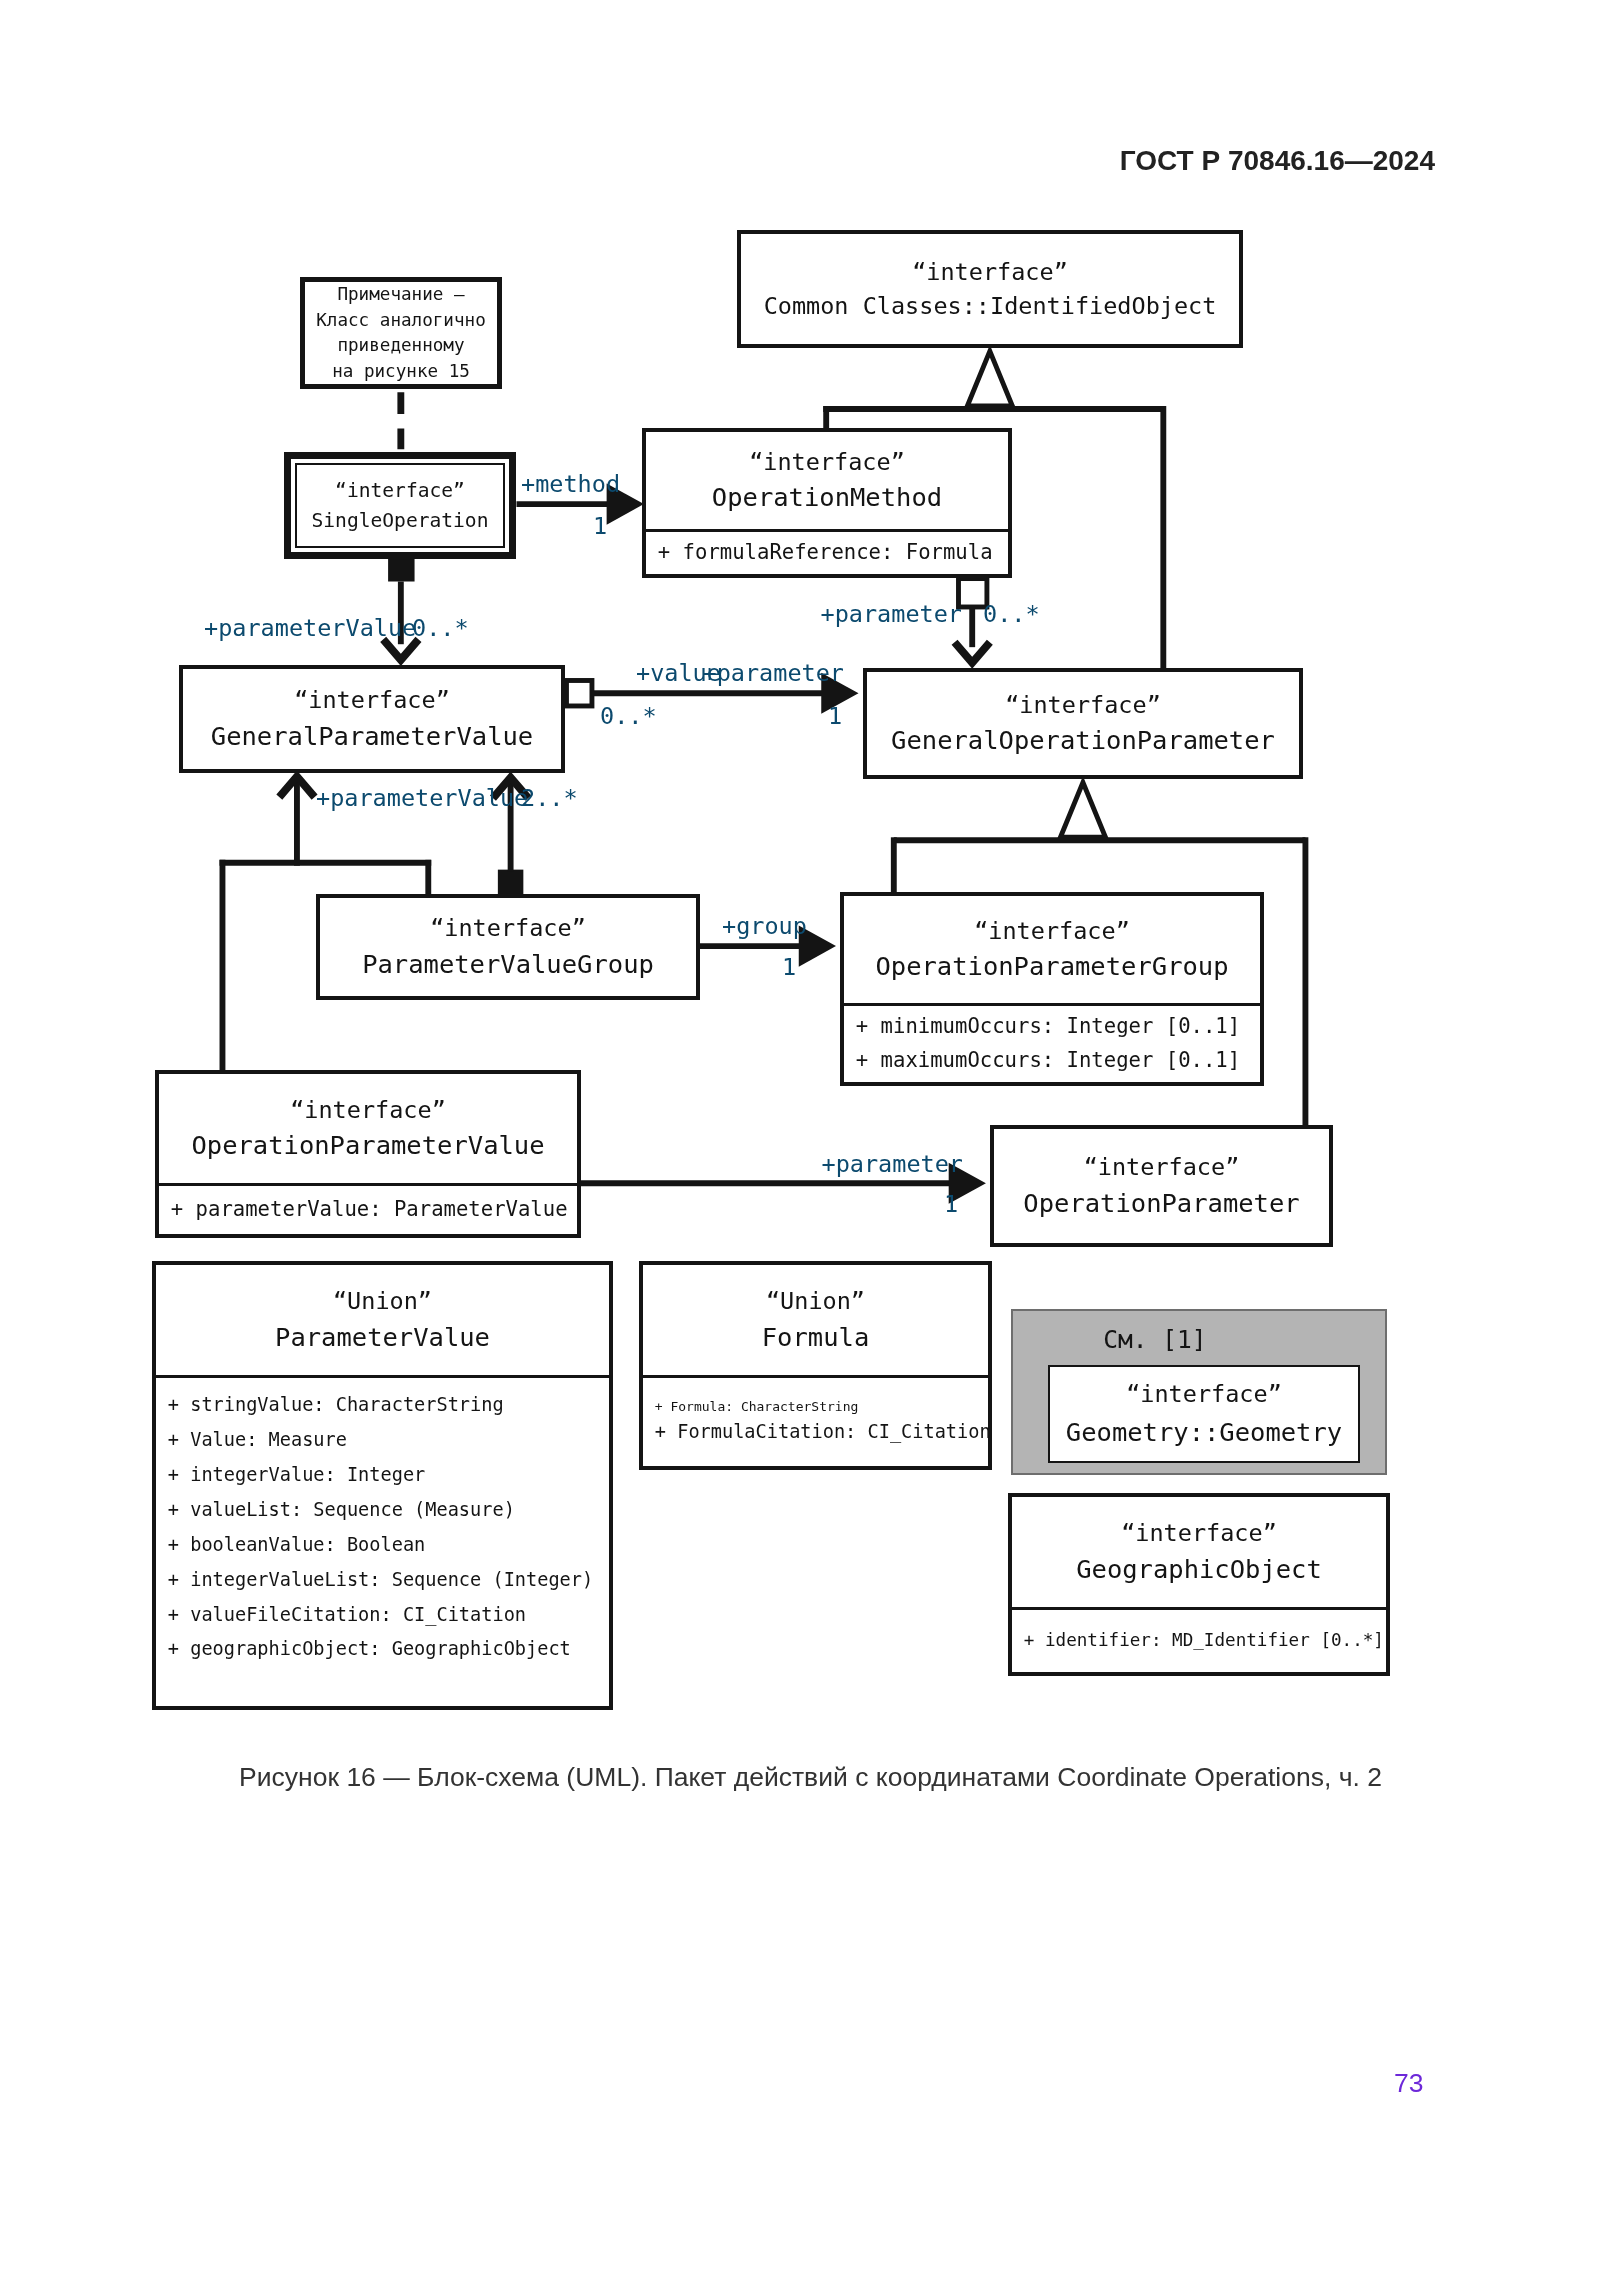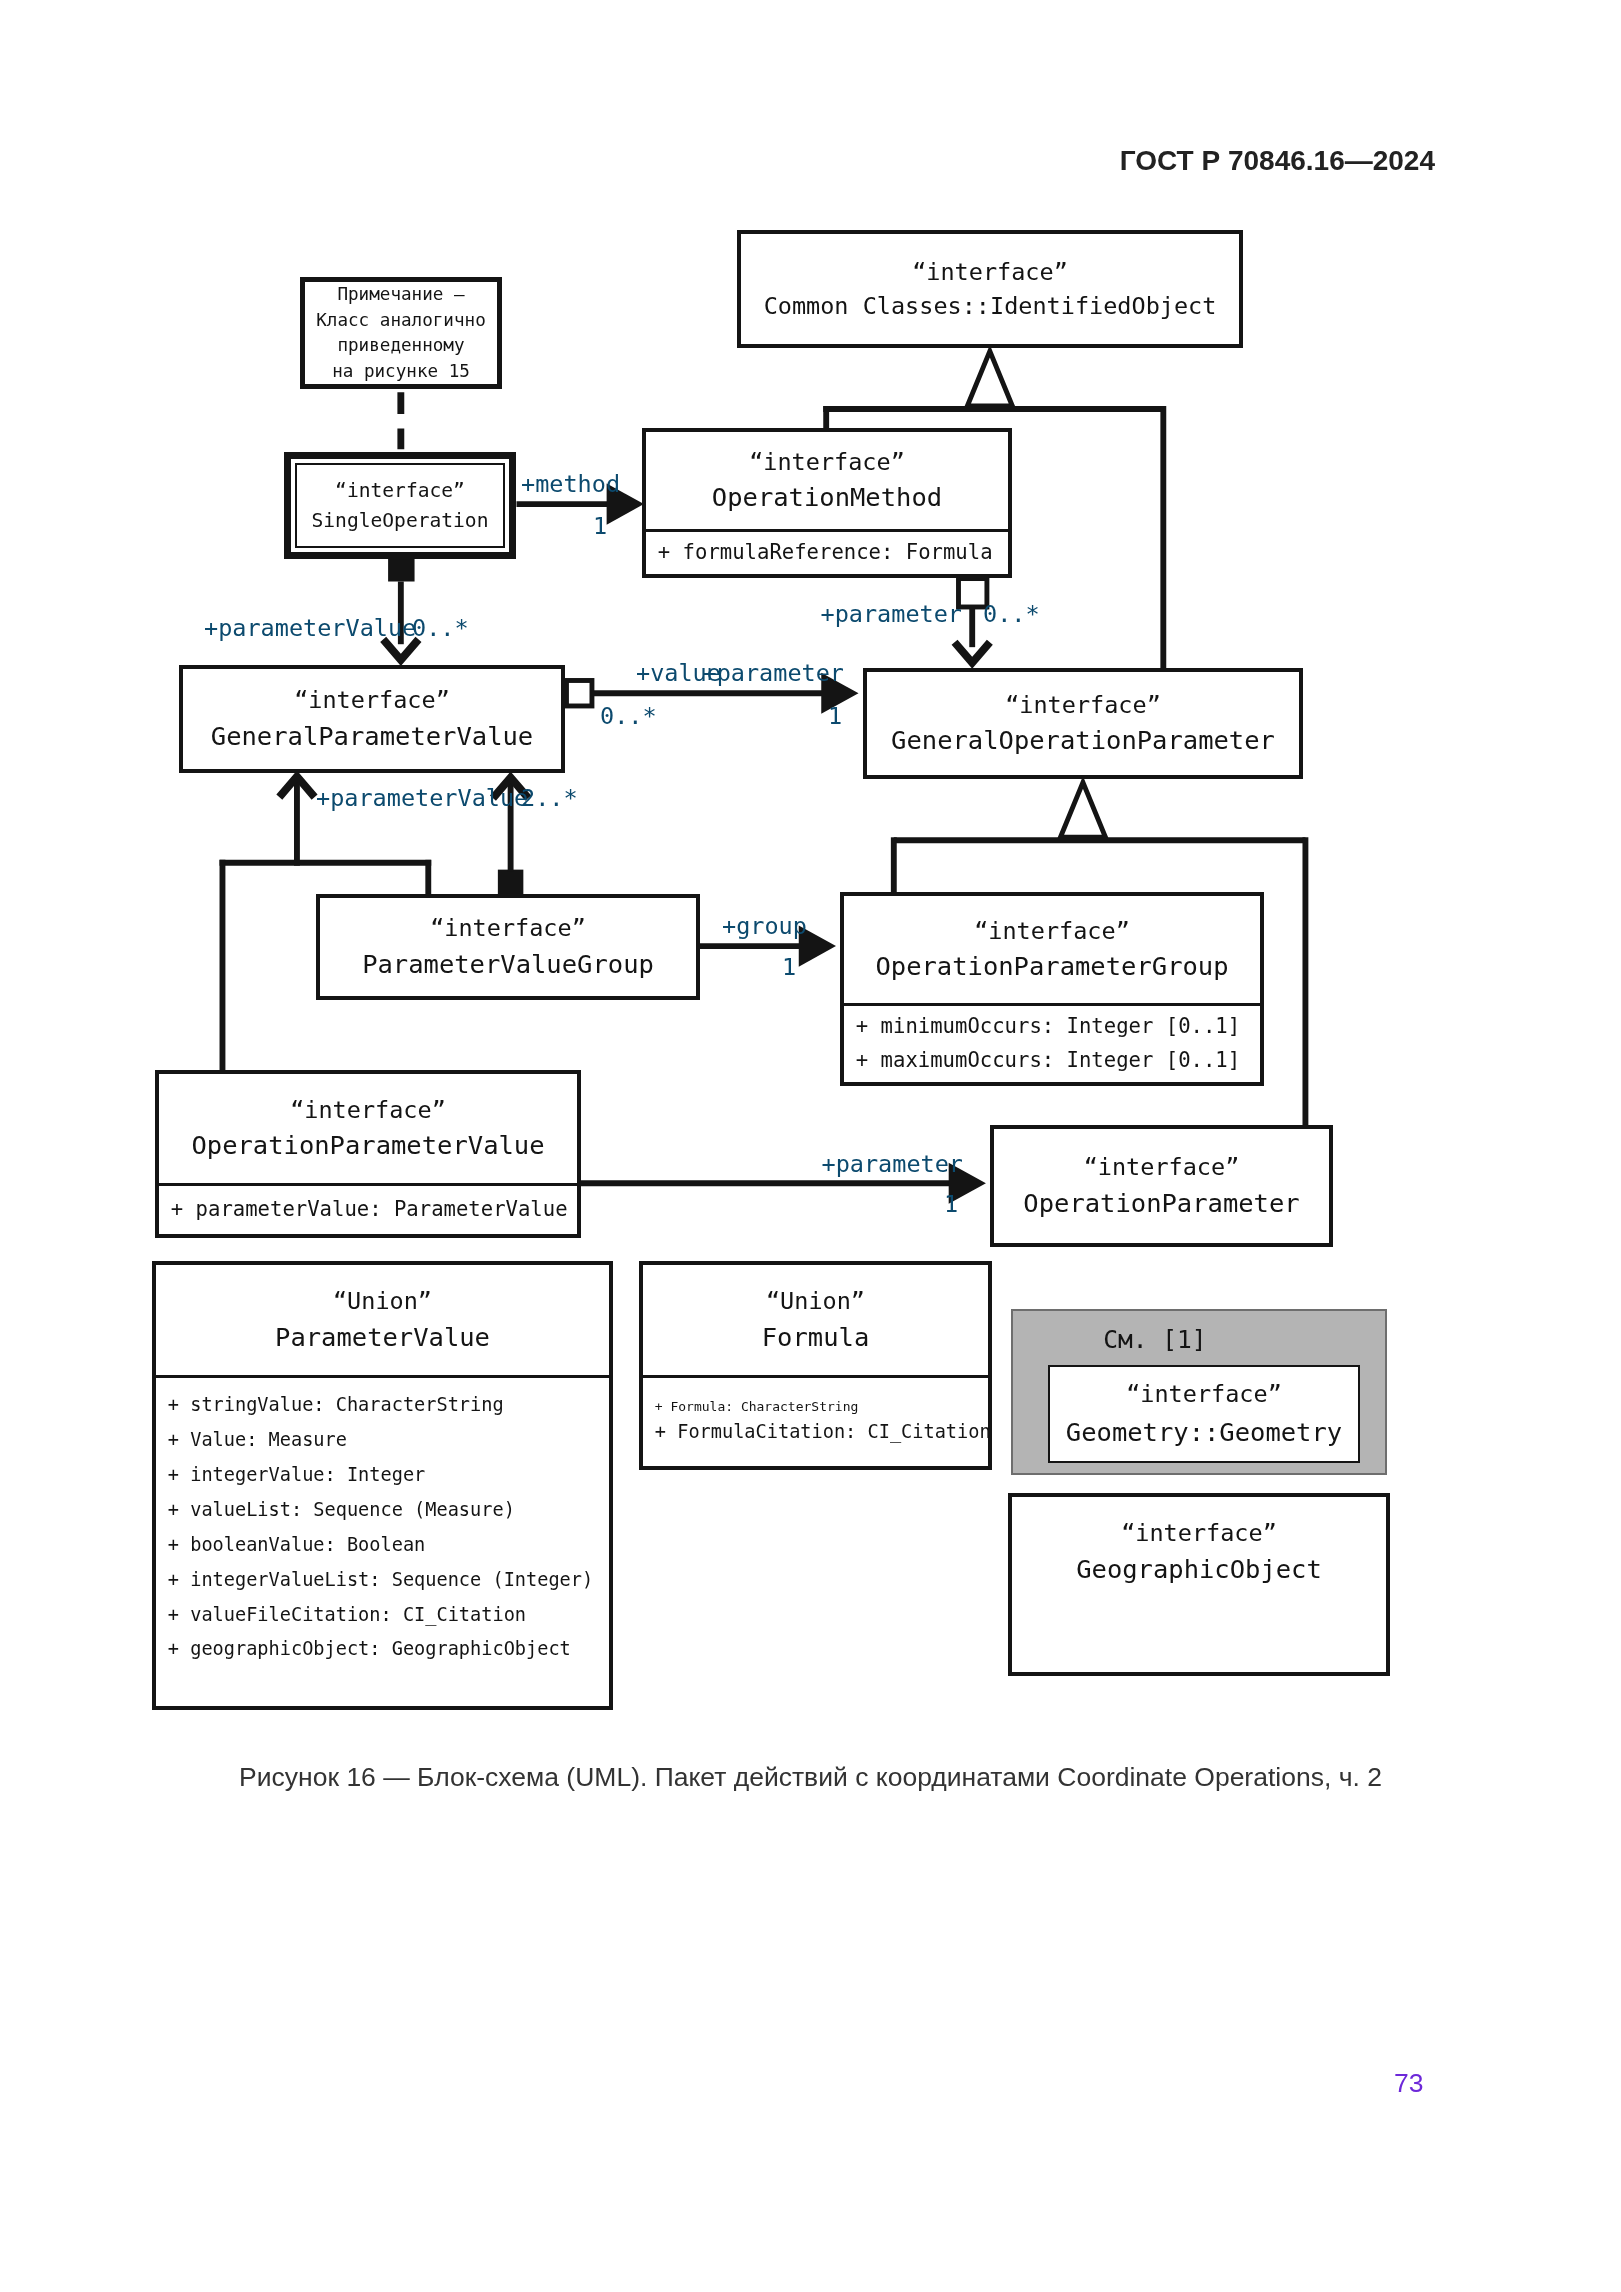--- a/index.html
+++ b/index.html
@@ -231,20 +231,23 @@
     <div class="stereo">“interface”</div>
     <div class="cname">Geometry::Geometry</div>
   </div>
 </div>
 
 <div class="uml-box" style="left:1008px;top:1493px;width:382px;height:183px;">
   <div class="uml-title" style="height:110px;">
     <div class="stereo">“interface”</div>
     <div class="cname">GeographicObject</div>
   </div>
+  <div class="uml-attrs">
+    <div class="attr" style="font-size:17.6px;">+ identifier: MD_Identifier [0..*]</div>
+  </div>
 </div>
 
 <div class="wire-label" style="left:521px;top:470px;">+method</div>
 <div class="wire-label" style="left:593px;top:512px;">1</div>
 
 <div class="wire-label ra" style="left:204px;top:614px;width:188px;">+parameterValue</div>
 <div class="wire-label" style="left:412px;top:614px;">0..*</div>
 
 <div class="wire-label ra" style="left:784px;top:600px;width:178px;">+parameter</div>
 <div class="wire-label" style="left:983px;top:600px;">0..*</div>

